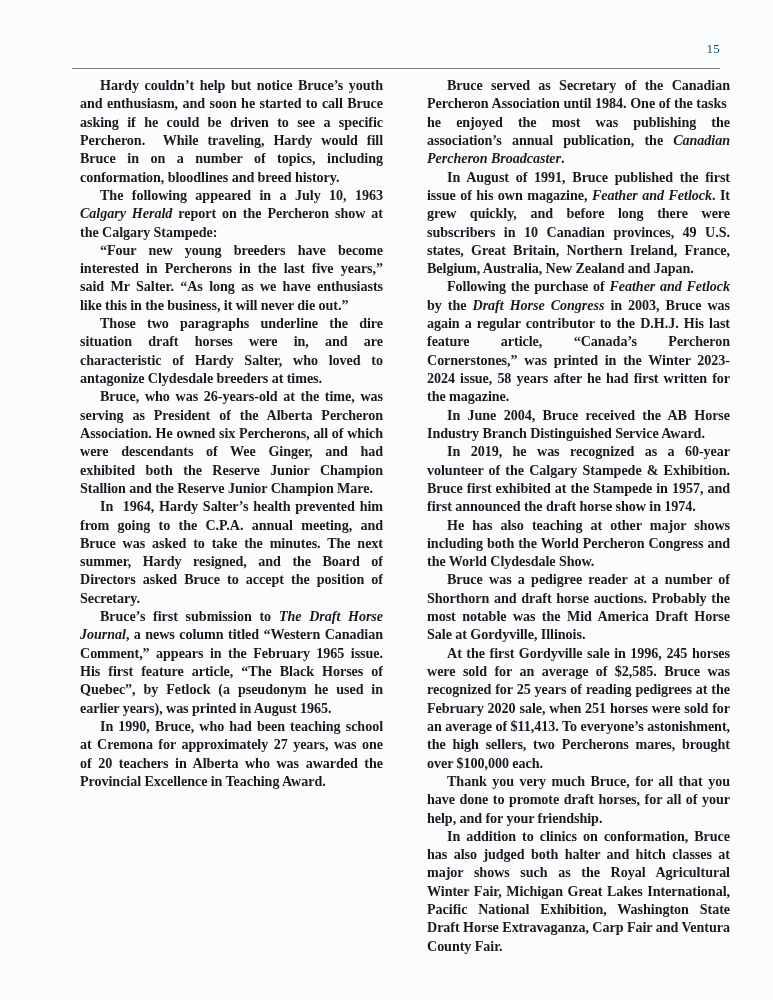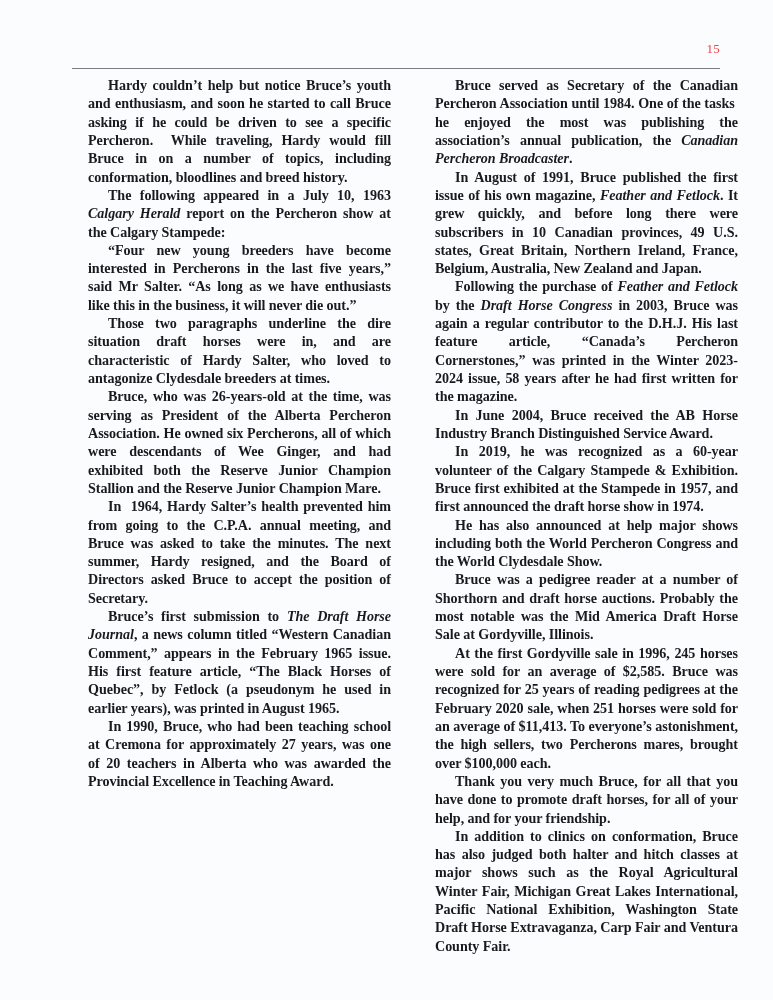--- a/index.html
+++ b/index.html
@@ -24,38 +24,38 @@
     box-sizing: border-box;
   }
 
   
   .folio {
     position: absolute;
     top: 41px;
     right: 53px;
     font-size: 13px;
     font-weight: 400;
-    color: #ef4444;
+    color: #0c4a6e;
     letter-spacing: 0.2px;
   }
 
   .head-rule {
     position: absolute;
     top: 68px;
     left: 72px;
     width: 648px;
     height: 1px;
     background: #7b7b80;
   }
 
   
   .columns {
     position: absolute;
     top: 76px;
-    left: 88px;
+    left: 80px;
     width: 650px;
     display: flex;
     gap: 44px;
     justify-content: space-between;
   }
   .col {
     width: 312px;
   }
 
   p.para {
@@ -94,21 +94,21 @@
         <p class="para">In&nbsp; 1964, Hardy Salter’s health prevented him from going to the C.P.A. annual meeting, and Bruce was asked to take the minutes. The next summer, Hardy resigned, and the Board of Directors asked Bruce to accept the position of Secretary.</p>
         <p class="para">Bruce’s first submission to <i>The Draft Horse Journal</i>, a news column titled “Western Canadian Comment,” appears in the February 1965 issue. His first feature article, “The Black Horses of Quebec”, by Fetlock (a pseudonym he used in earlier years), was printed in August 1965.</p>
         <p class="para">In 1990, Bruce, who had been teaching school at Cremona for approximately 27 years, was one of 20 teachers in Alberta who was awarded the Provincial Excellence in Teaching Award.</p>
       </div>
     <div class="col">
         <p class="para">Bruce served as Secretary of the Canadian Percheron Association until 1984. One of the tasks&nbsp; he enjoyed the most was publishing the association’s annual publication, the <i>Canadian Percheron Broadcaster</i>.</p>
         <p class="para">In August of 1991, Bruce published the first issue of his own magazine, <i>Feather and Fetlock</i>. It grew quickly, and before long there were subscribers in 10 Canadian provinces, 49 U.S. states, Great Britain, Northern Ireland, France, Belgium, Australia, New Zealand and Japan.</p>
         <p class="para">Following the purchase of <i>Feather and Fetlock</i> by the <i>Draft Horse Congress</i> in 2003, Bruce was again a regular contributor to the D.H.J. His last feature article, “Canada’s Percheron Cornerstones,” was printed in the Winter 2023-2024 issue, 58 years after he had first written for the magazine.</p>
         <p class="para">In June 2004, Bruce received the AB Horse Industry Branch Distinguished Service Award.</p>
         <p class="para">In 2019, he was recognized as a 60-year volunteer of the Calgary Stampede &amp; Exhibition. Bruce first exhibited at the Stampede in 1957, and first announced the draft horse show in 1974.</p>
-        <p class="para">He has also announced at help major shows including both the World Percheron Congress and the World Clydesdale Show.</p>
+        <p class="para">He has also teaching at other major shows including both the World Percheron Congress and the World Clydesdale Show.</p>
         <p class="para">Bruce was a pedigree reader at a number of Shorthorn and draft horse auctions. Probably the most notable was the Mid America Draft Horse Sale at Gordyville, Illinois.</p>
         <p class="para">At the first Gordyville sale in 1996, 245 horses were sold for an average of $2,585. Bruce was recognized for 25 years of reading pedigrees at the February 2020 sale, when 251 horses were sold for an average of $11,413. To everyone’s astonishment, the high sellers, two Percherons mares, brought over $100,000 each.</p>
         <p class="para">Thank you very much Bruce, for all that you have done to promote draft horses, for all of your help, and for your friendship.</p>
         <p class="para">In addition to clinics on conformation, Bruce has also judged both halter and hitch classes at major shows such as the Royal Agricultural Winter Fair, Michigan Great Lakes International, Pacific National Exhibition, Washington State Draft Horse Extravaganza, Carp Fair and Ventura County Fair.</p>
       </div>
   </div>
 
 </div>
 
 </body></html>

